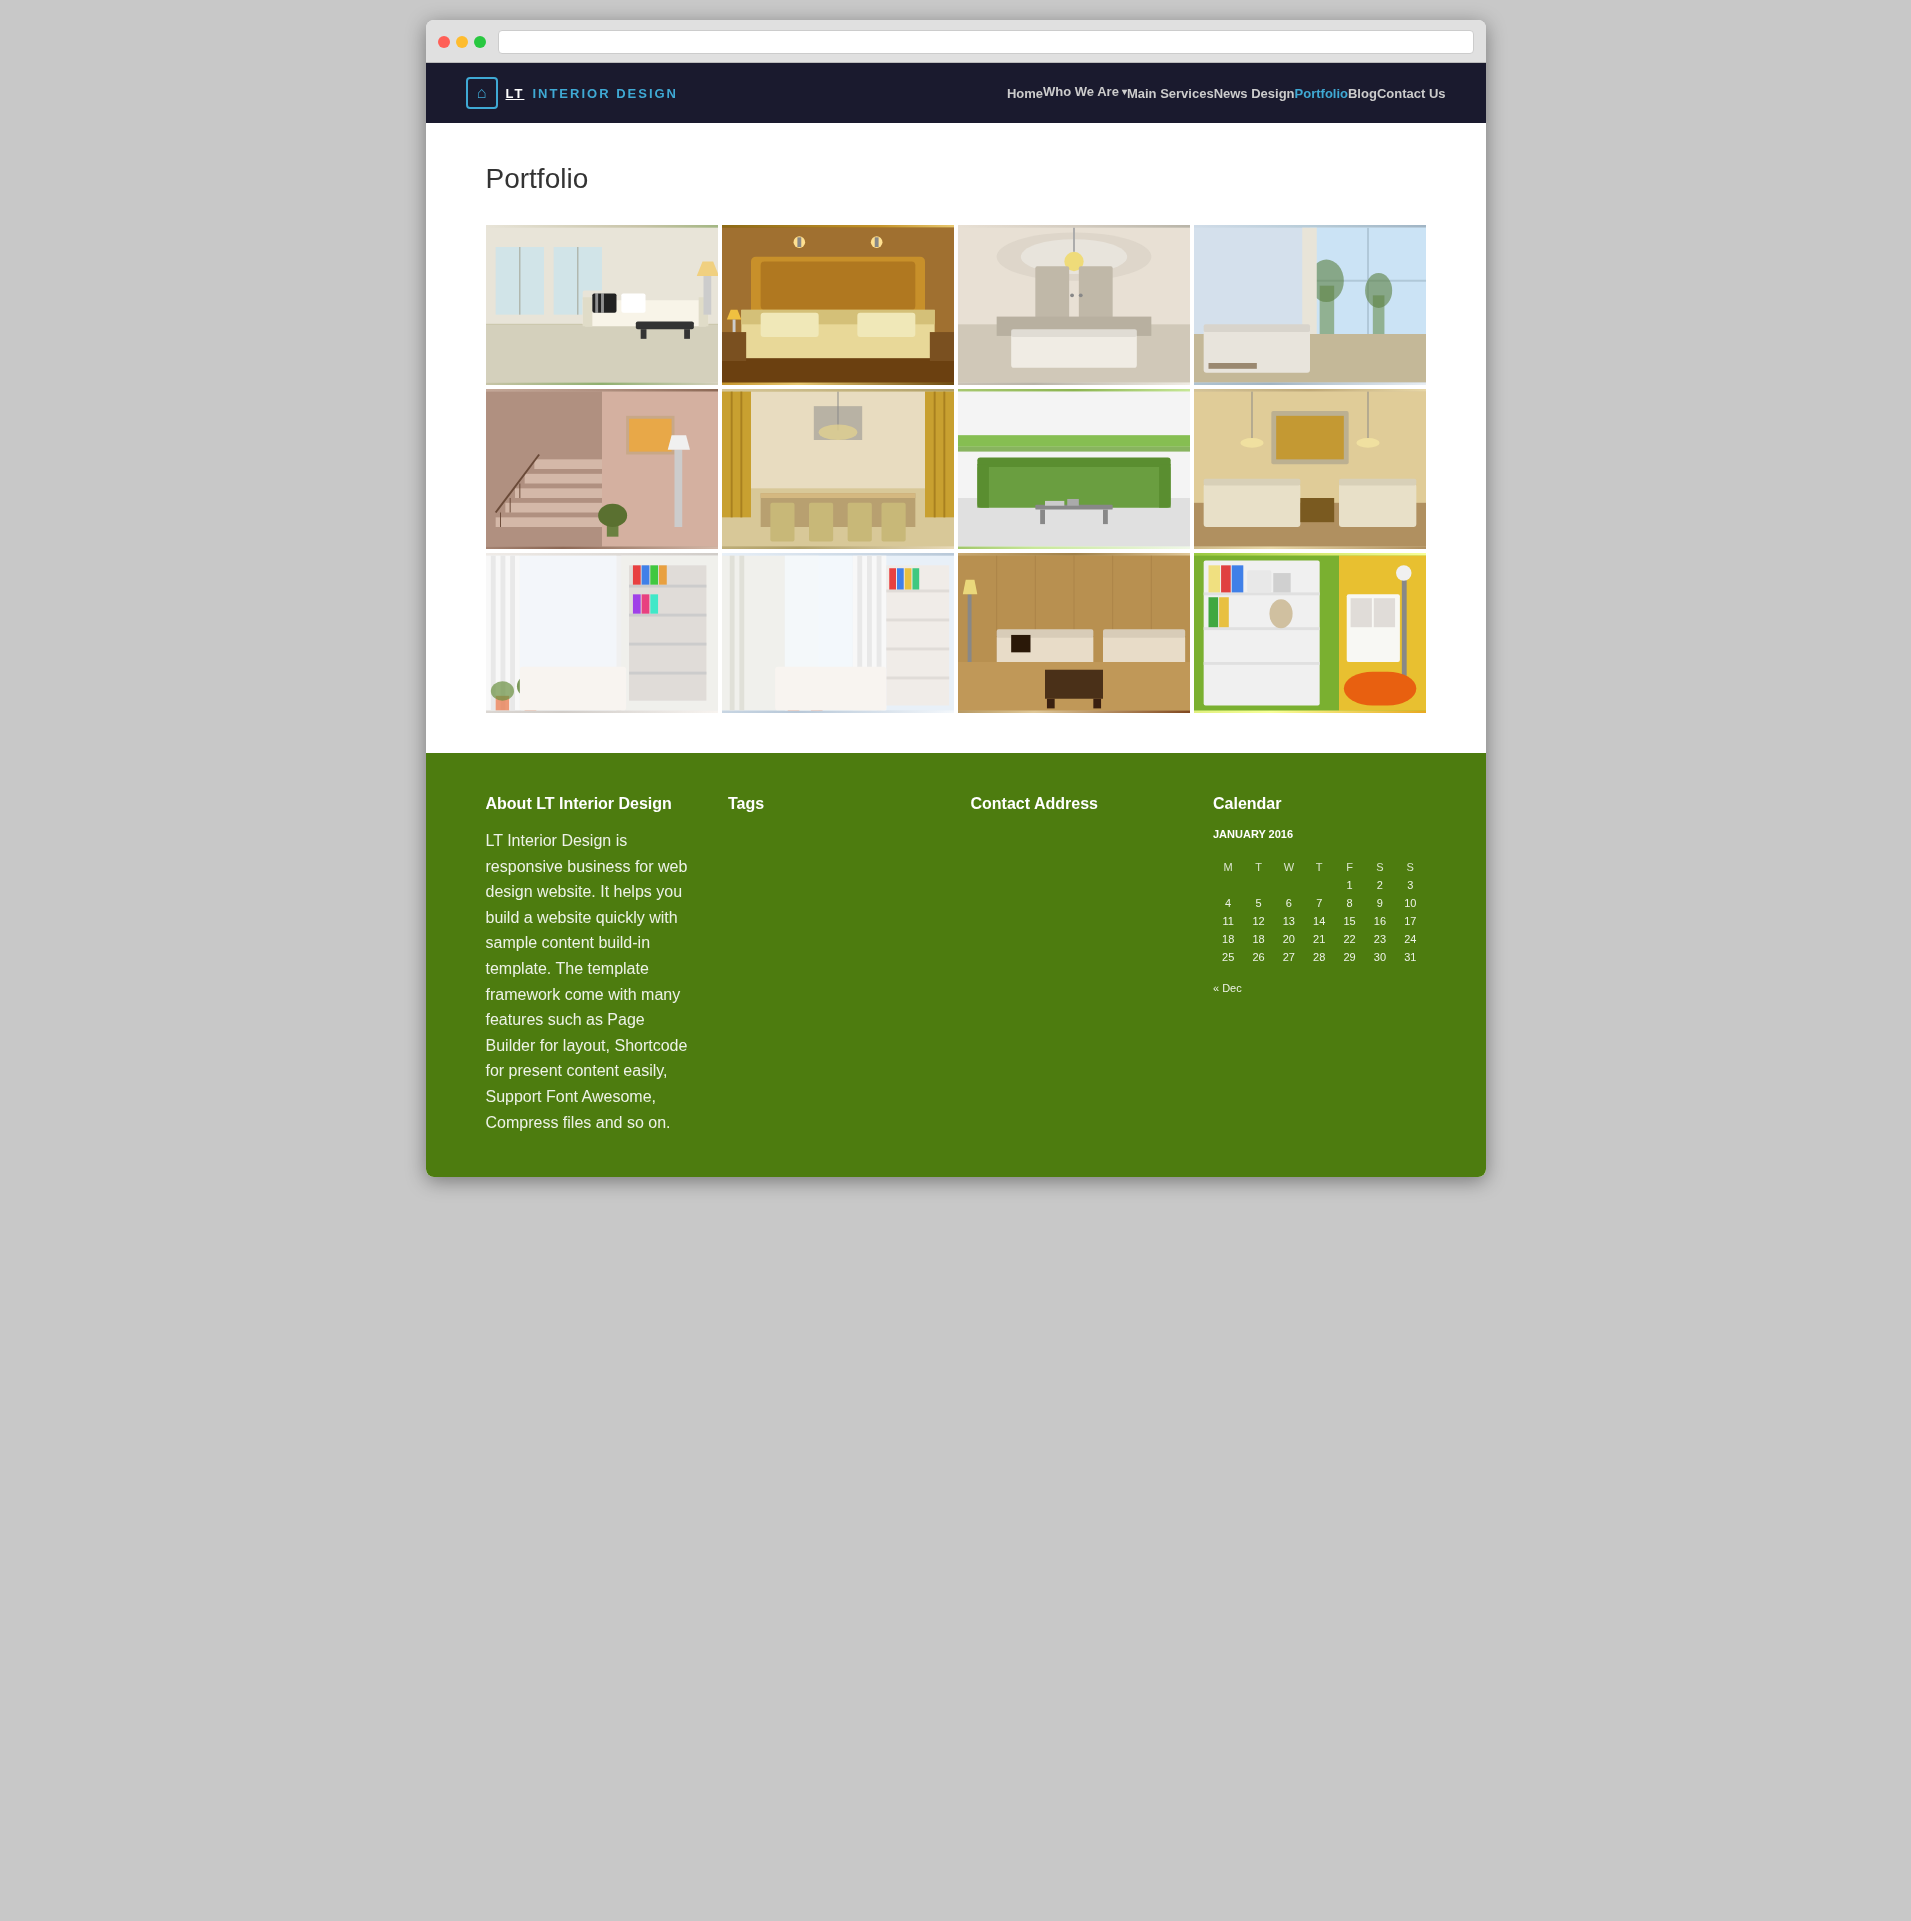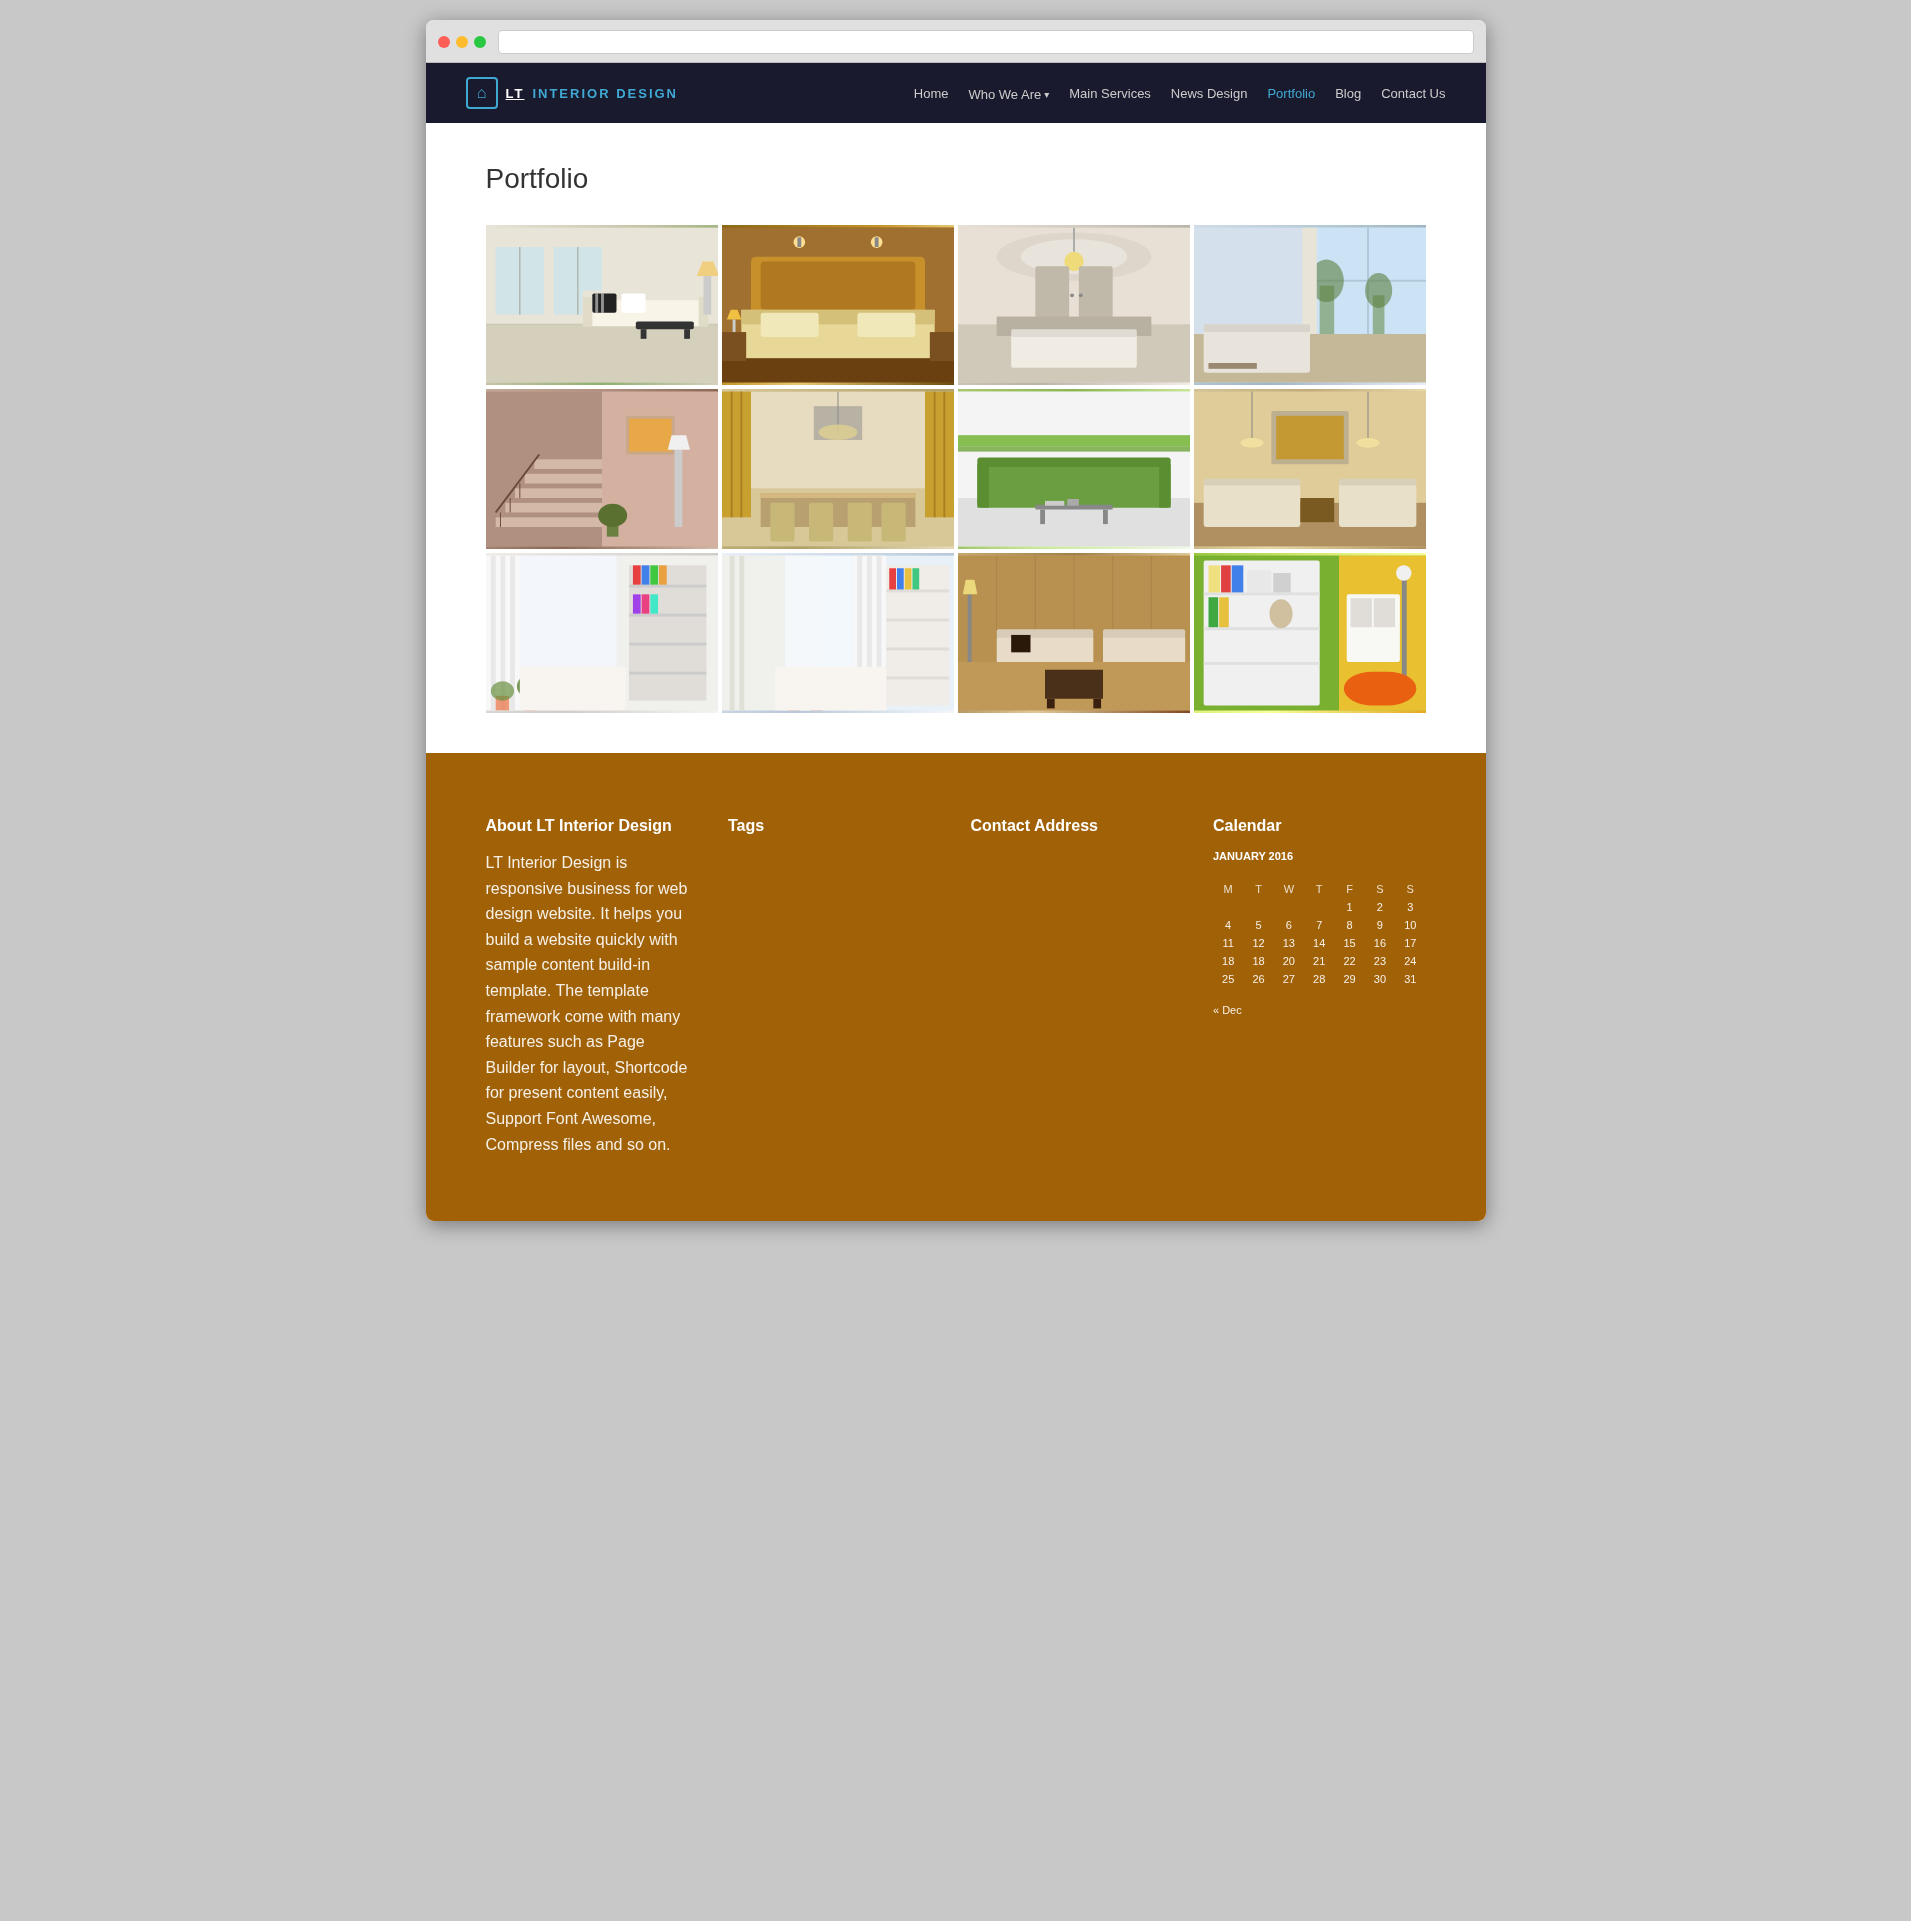--- a/index.html
+++ b/index.html
@@ -83,23 +83,23 @@
     
     .logo-text-brand {
       color: #3fa9d4;
       font-size: 13px;
       font-weight: bold;
       letter-spacing: 2px;
     }
     
     .nav-menu {
       display: flex;
-      align-items: flex-end;
-      gap: 20px;
+      align-items: flex-start;
       list-style: none;
+      font-weight: bold;
     }
     
     .nav-menu a {
       color: #ccc;
       text-decoration: none;
       font-size: 13px;
     }
     
     .nav-menu a.active {
       color: #3fa9d4;
@@ -157,22 +157,22 @@
     
     .portfolio-item-inner {
       width: 100%;
       height: 160px;
       position: relative;
       overflow: hidden;
     }
 
     
     .footer {
-      background: #a16207;
-      padding: 64px 60px;
+      background: #4d7c0f;
+      padding: 42px 60px;
       color: white;
     }
     
     .footer-grid {
       display: grid;
       grid-template-columns: 1fr 1fr 1fr 1fr;
       gap: 30px;
     }
     
     .footer-section-title {

